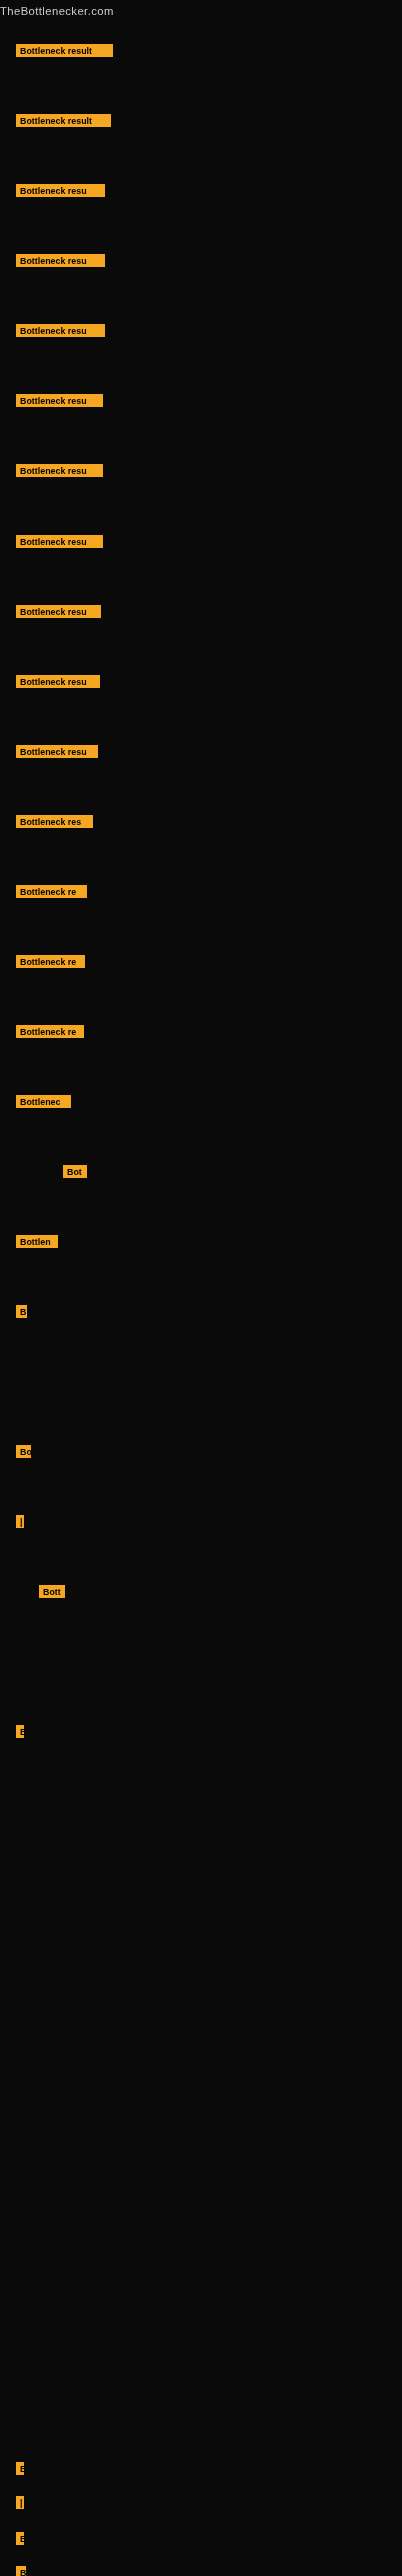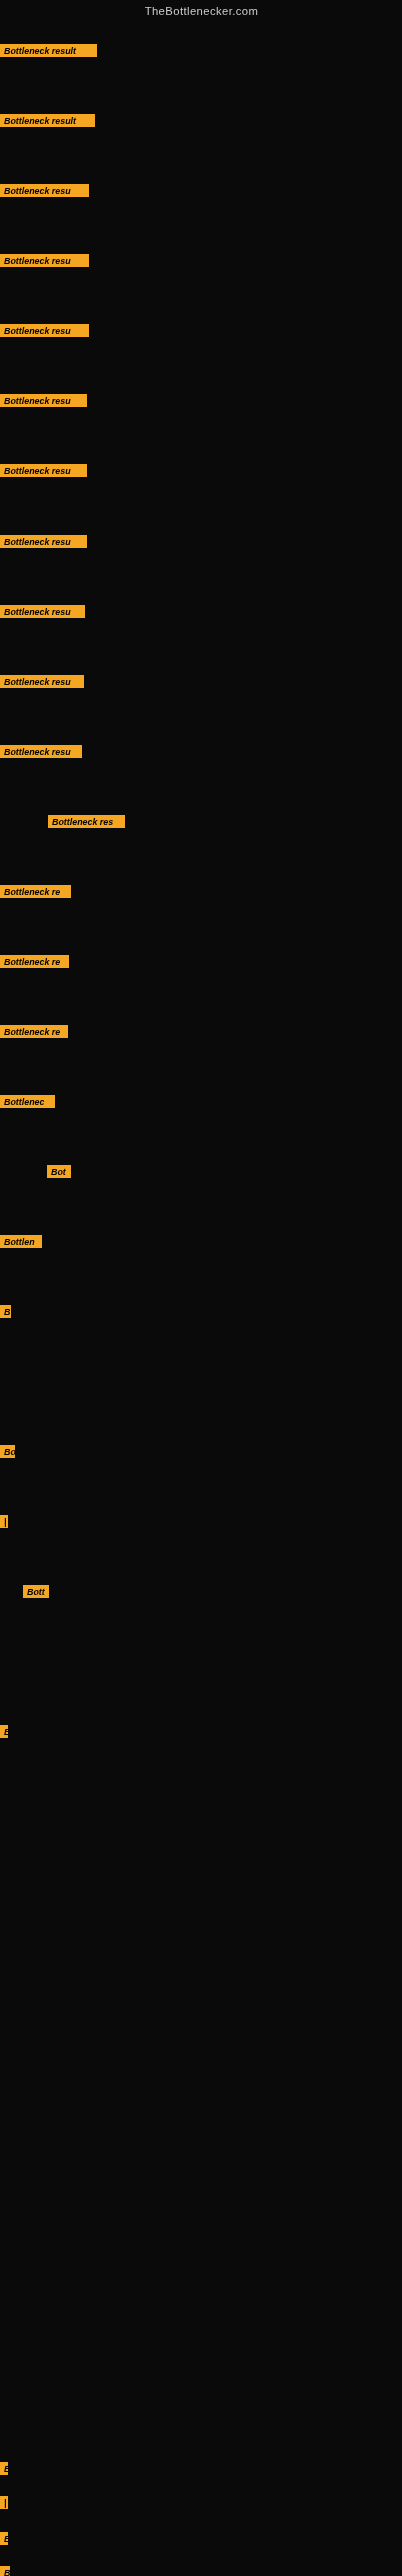--- a/index.html
+++ b/index.html
@@ -4,32 +4,31 @@
   <style>
     * { margin: 0; padding: 0; box-sizing: border-box; }
     body {
       background-color: #0a0a0a;
       width: 403px;
       min-height: 2576px;
       font-family: Arial, sans-serif;
       position: relative;
     }
     .site-title {
-      text-align: center;
+      text-align: left;
       color: #cccccc;
       font-size: 11.3px;
       padding: 4.8px 0 3.2px 0;
       letter-spacing: 0.4px;
     }
     .bottleneck-item {
       position: absolute;
-      left: 0;
+      left: 16px;
       display: flex;
       align-items: center;
-      font-style: italic;
     }
     .bottleneck-badge {
       background-color: #f5a623;
       color: #000;
       font-size: 8.9px;
       font-weight: bold;
       padding: 1.6px 4px;
       white-space: nowrap;
       overflow: hidden;
     }
@@ -66,21 +65,21 @@
     </div>
     <div class="bottleneck-item" style="top: 605px;">
       <div class="bottleneck-badge" style="width: 85px; max-width: 85px;">Bottleneck resu</div>
     </div>
     <div class="bottleneck-item" style="top: 675px;">
       <div class="bottleneck-badge" style="width: 84px; max-width: 84px;">Bottleneck resu</div>
     </div>
     <div class="bottleneck-item" style="top: 745px;">
       <div class="bottleneck-badge" style="width: 82px; max-width: 82px;">Bottleneck resu</div>
     </div>
-    <div class="bottleneck-item" style="top: 815px; margin-left: 48px;">
+    <div class="bottleneck-item" style="top: 815px;">
       <div class="bottleneck-badge" style="width: 77px; max-width: 77px;">Bottleneck res</div>
     </div>
     <div class="bottleneck-item" style="top: 885px;">
       <div class="bottleneck-badge" style="width: 71px; max-width: 71px;">Bottleneck re</div>
     </div>
     <div class="bottleneck-item" style="top: 955px;">
       <div class="bottleneck-badge" style="width: 69px; max-width: 69px;">Bottleneck re</div>
     </div>
     <div class="bottleneck-item" style="top: 1025px;">
       <div class="bottleneck-badge" style="width: 68px; max-width: 68px;">Bottleneck re</div>

